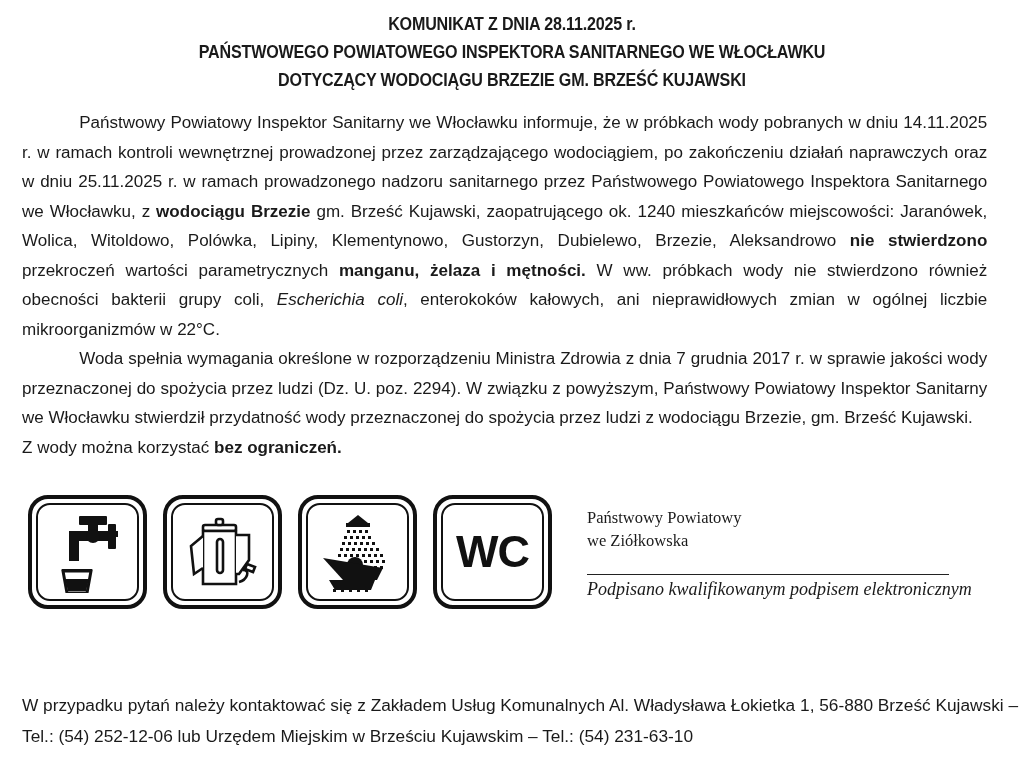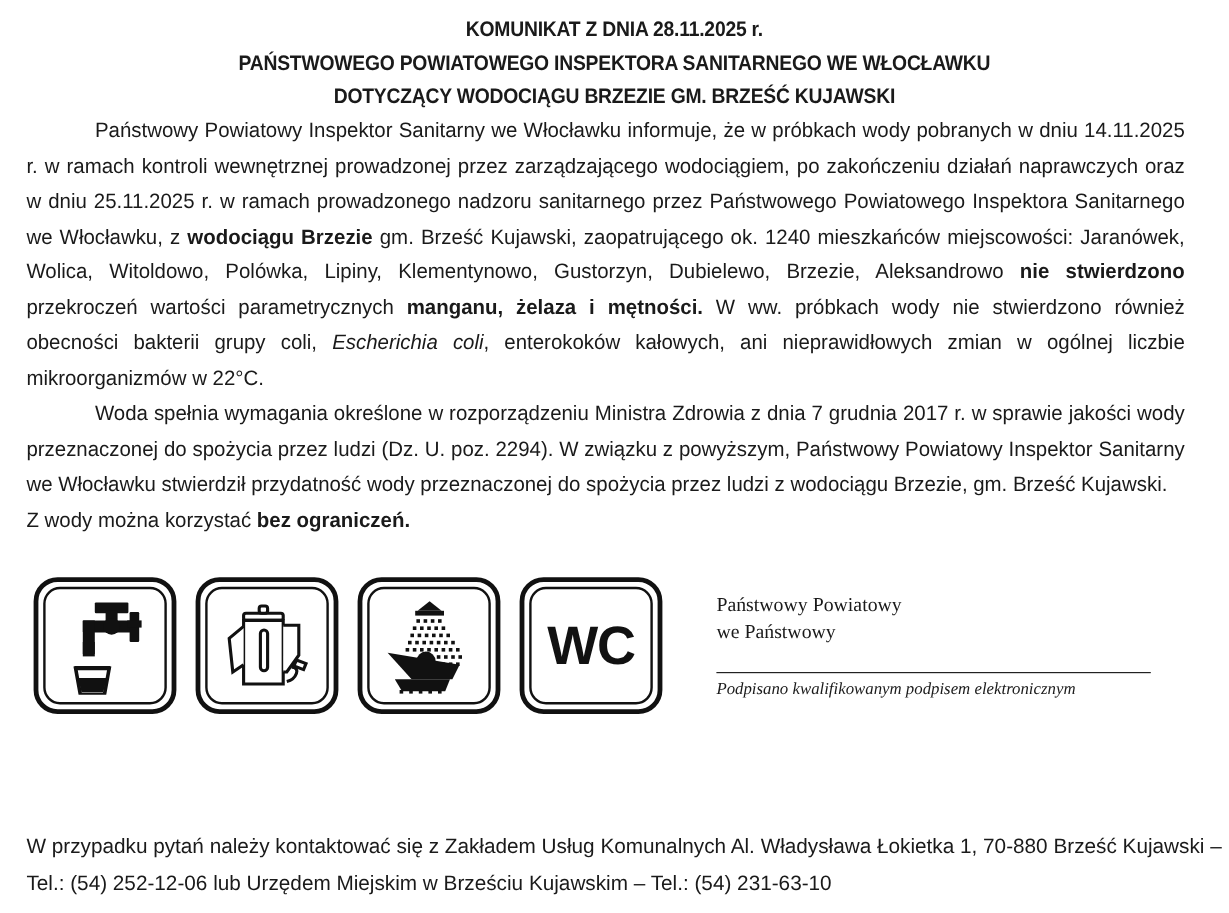--- a/index.html
+++ b/index.html
@@ -34,20 +34,21 @@
     font-size: 17.5px;
     line-height: 28px;
     letter-spacing: -0.2px;
     transform: scaleX(0.92);
     transform-origin: center center;
     white-space: nowrap;
   }
 
   
   .body-block {
+    margin-top: 14px;
   }
   .para {
     font-size: 17.3px;
     line-height: 29.5px;
     text-align: justify;
     text-justify: inter-word;
     margin: 0;
     transform: scaleX(0.985);
     transform-origin: left center;
   }
@@ -102,39 +103,39 @@
     text-align: center;
     font-family: "Liberation Sans", sans-serif;
     font-weight: bold;
     font-size: 45px;
     letter-spacing: -1px;
     color: #111;
   }
 
   
   .signature {
-    margin-left: 45px;
+    margin-left: 35px;
     padding-top: 12px;
     width: 380px;
   }
   .sig-name-lines {
     font-family: "Liberation Serif", serif;
     font-size: 16.5px;
     line-height: 22.5px;
     color: #1a1a1a;
   }
   .sig-rule {
     margin-top: 22px;
     border-top: 1.5px solid #222;
     width: 362px;
   }
   .sig-note {
     font-family: "Liberation Serif", serif;
     font-style: italic;
-    font-size: 14px;
+    font-size: 18px;
     line-height: 22px;
     padding-top: 3px;
     white-space: nowrap;
   }
 
   
   .footer {
     position: absolute;
     left: 22px;
     right: 22px;
@@ -265,26 +266,26 @@
 
       <div class="icon-box">
         <div class="wc-text">WC</div>
       </div>
 
     </div>
 
     <div class="signature">
       <div class="sig-name-lines">
         <div>Państwowy Powiatowy</div>
-        <div>we Państwowy</div>
+        <div>we Ziółkowska</div>
       </div>
       <div class="sig-rule"></div>
       <div class="sig-note">Podpisano kwalifikowanym podpisem elektronicznym</div>
     </div>
 
   </div>
 
   <div class="footer">
-    <div class="footer-line">W przypadku pytań należy kontaktować się z Zakładem Usług Komunalnych Al. Władysława Łokietka 1, 70-880 Brześć Kujawski –</div>
+    <div class="footer-line">W przypadku pytań należy kontaktować się z Zakładem Usług Komunalnych Al. Władysława Łokietka 1, 56-880 Brześć Kujawski –</div>
     <div class="footer-line">Tel.: (54) 252-12-06 lub Urzędem Miejskim w Brześciu Kujawskim – Tel.: (54) 231-63-10</div>
   </div>
 
 </div>
 
 </body></html>

